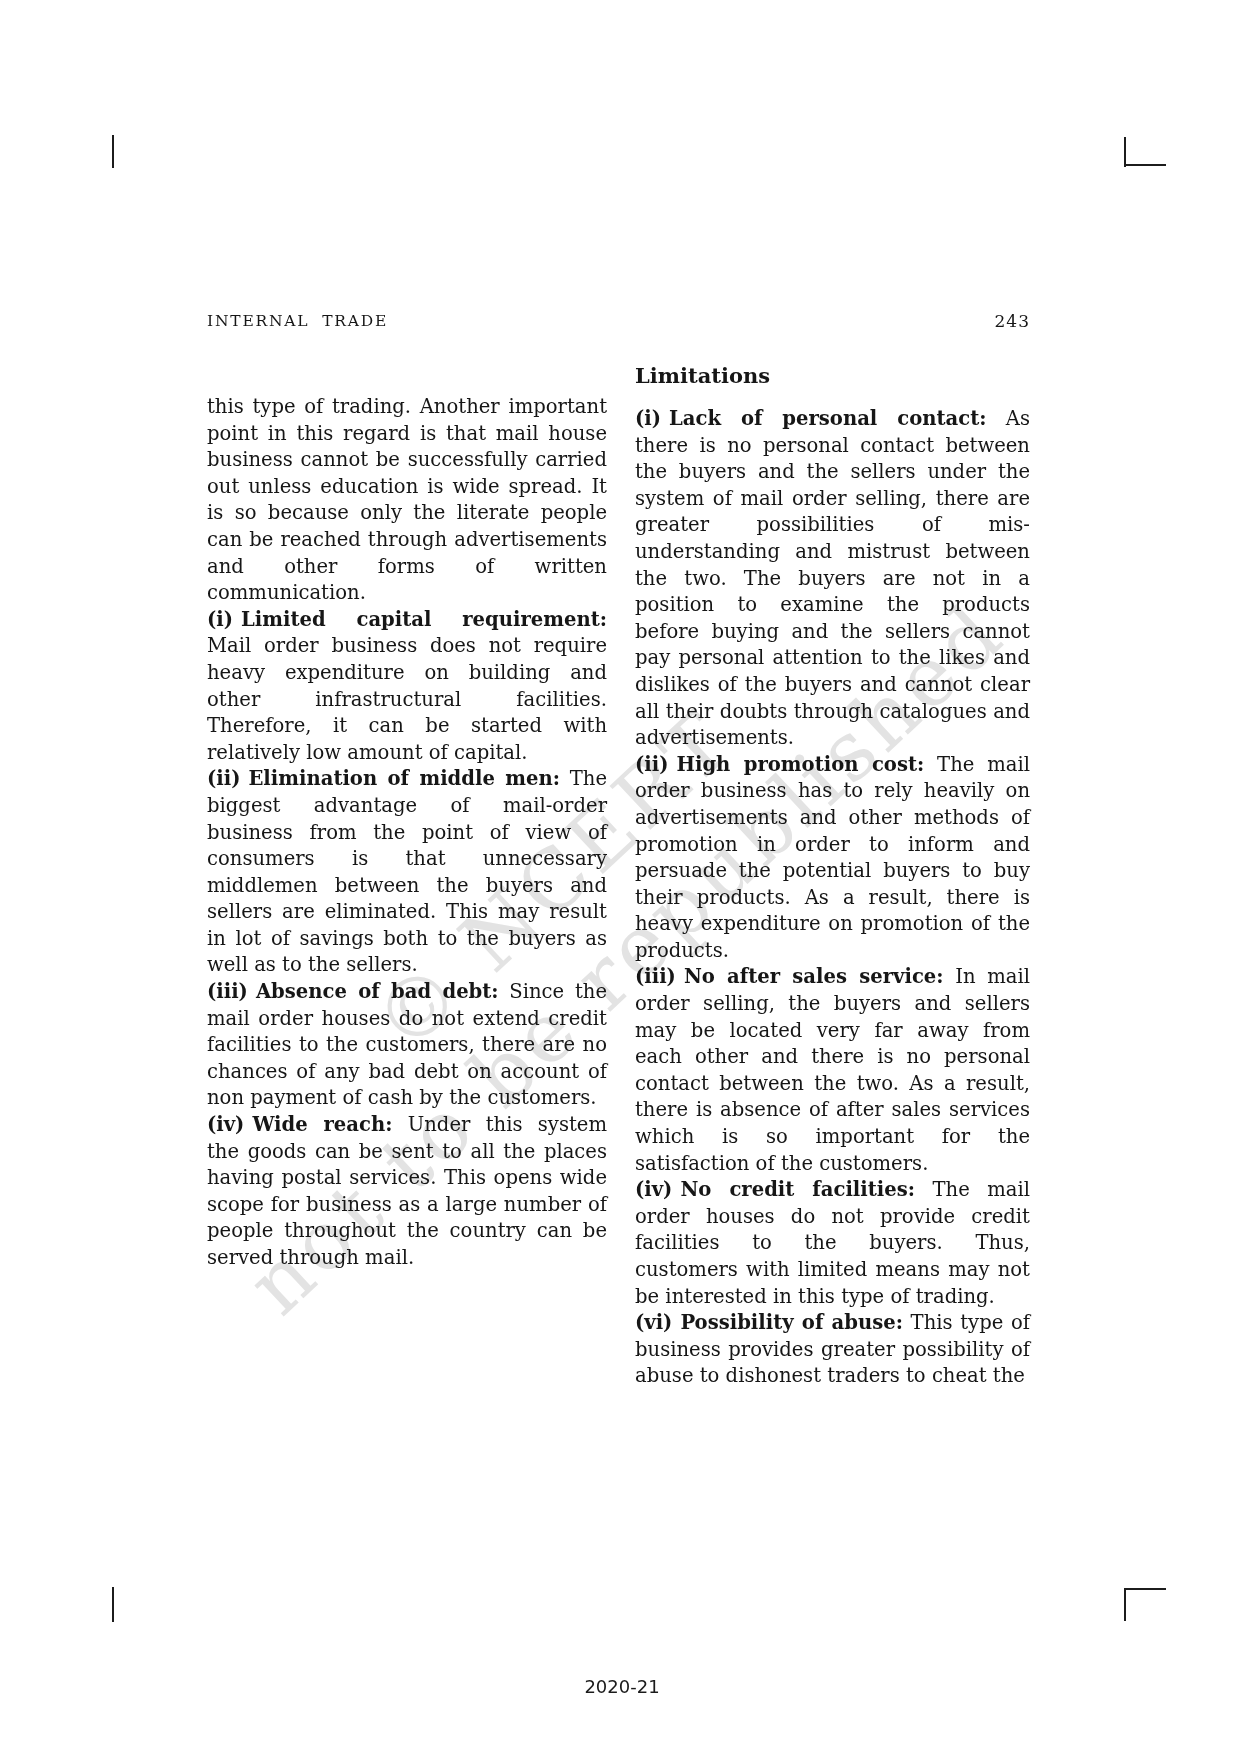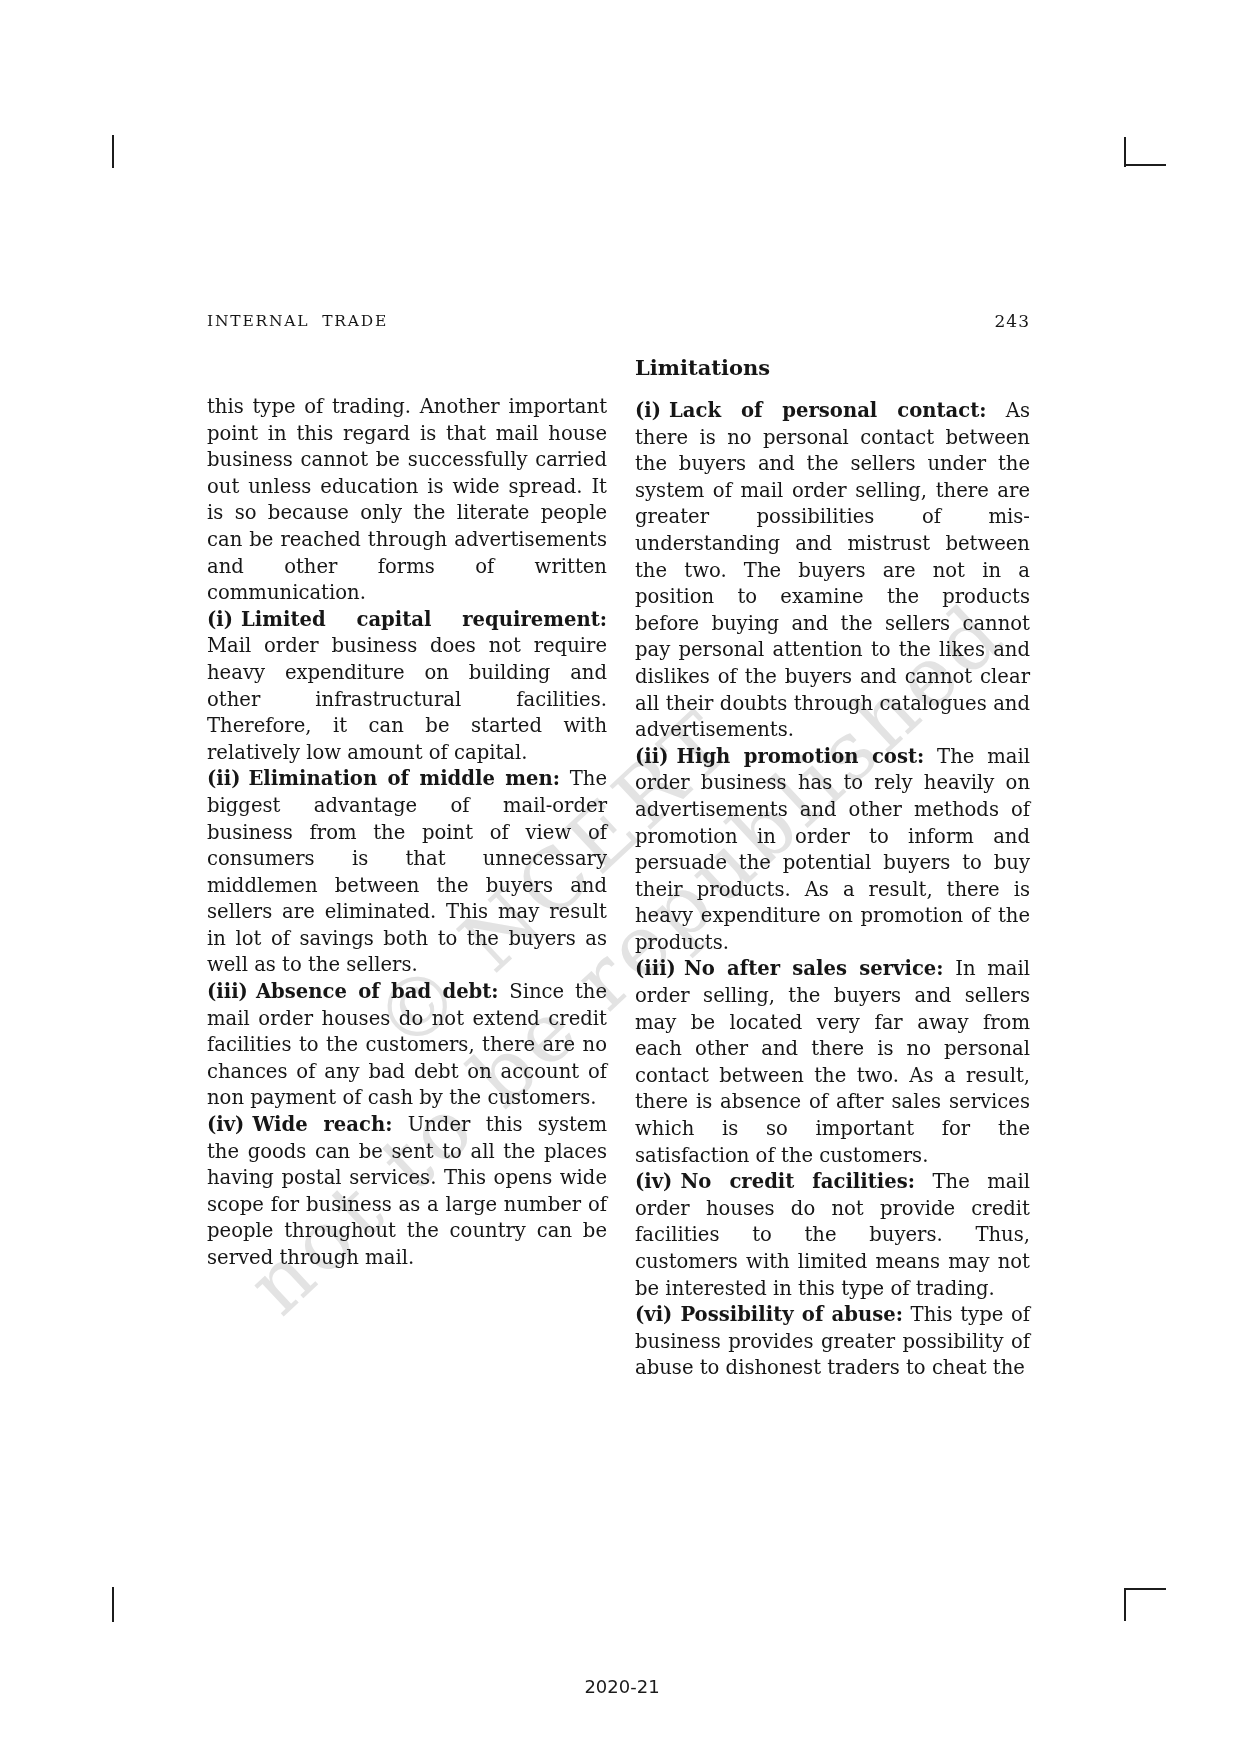--- a/index.html
+++ b/index.html
@@ -70,21 +70,21 @@
   .col-left  { width: 400px; margin-top: 40px; }
   .col-right { width: 395px; }
 
   .col p { margin: 0; }
   .col h2 {
     font-size: 21px;
     line-height: 27px;
     margin: 19px 0 17px 0;
     text-align: left;
   }
-  .col-right h2 { margin-top: 0; }
+  .col-right h2 { margin-top: 8px; }
 
   .item .marker { font-weight: 700; margin-right: 8px; }
   .item .title  { font-weight: 700; }
 
   .page-footer {
     position: absolute;
     left: 2px; top: 1676px;
     width: 100%;
     text-align: center;
     font-family: "DejaVu Sans", "Liberation Sans", sans-serif;

